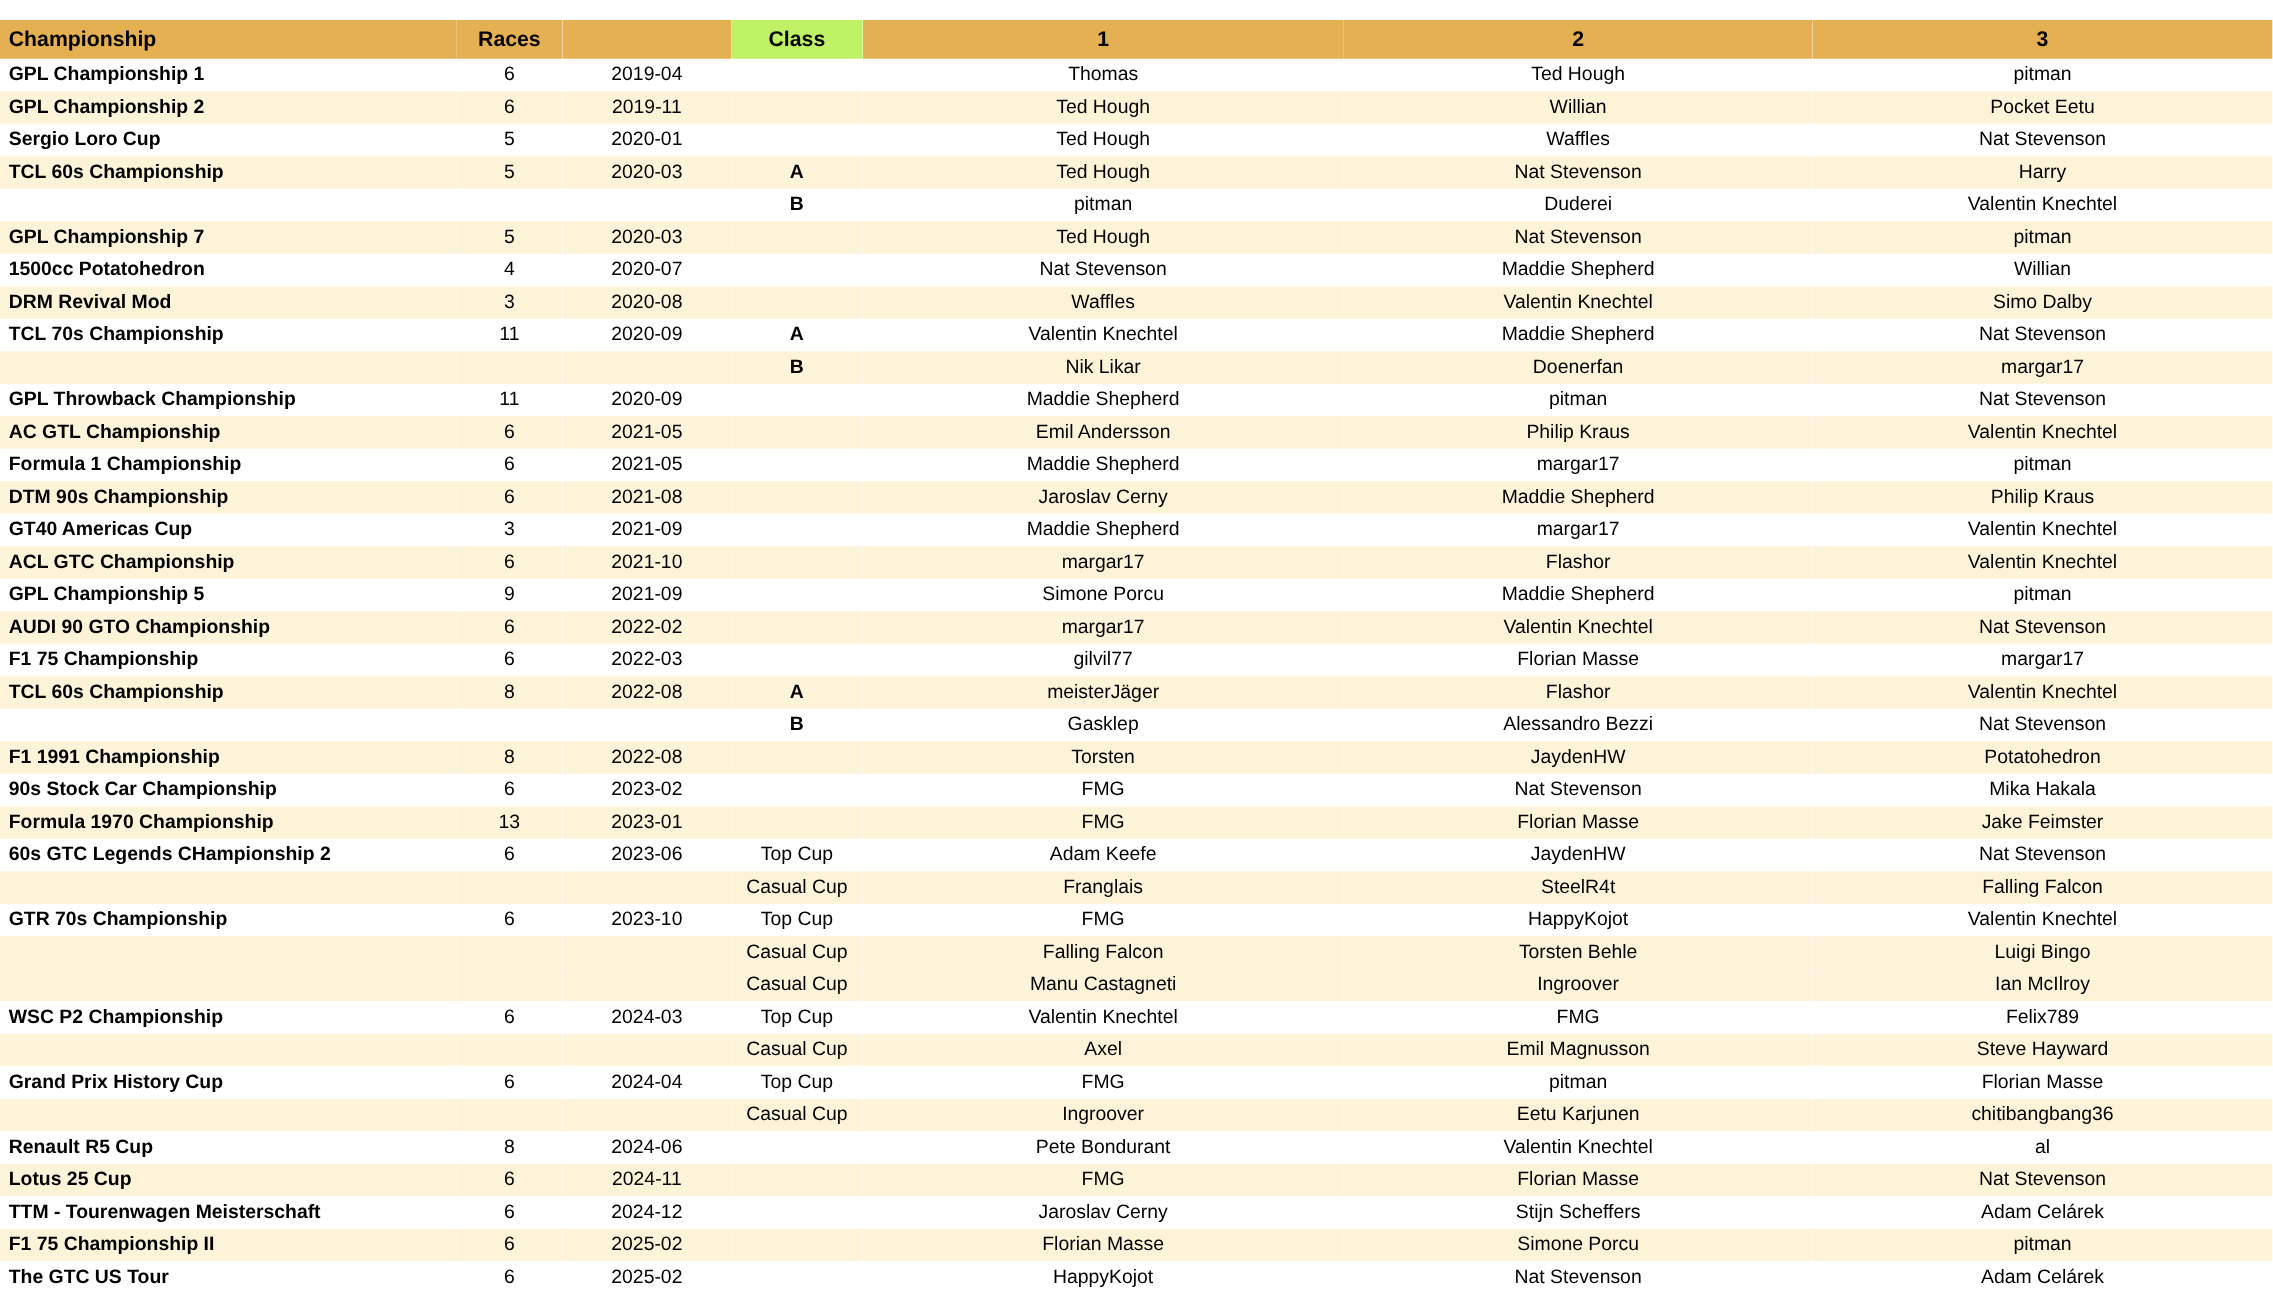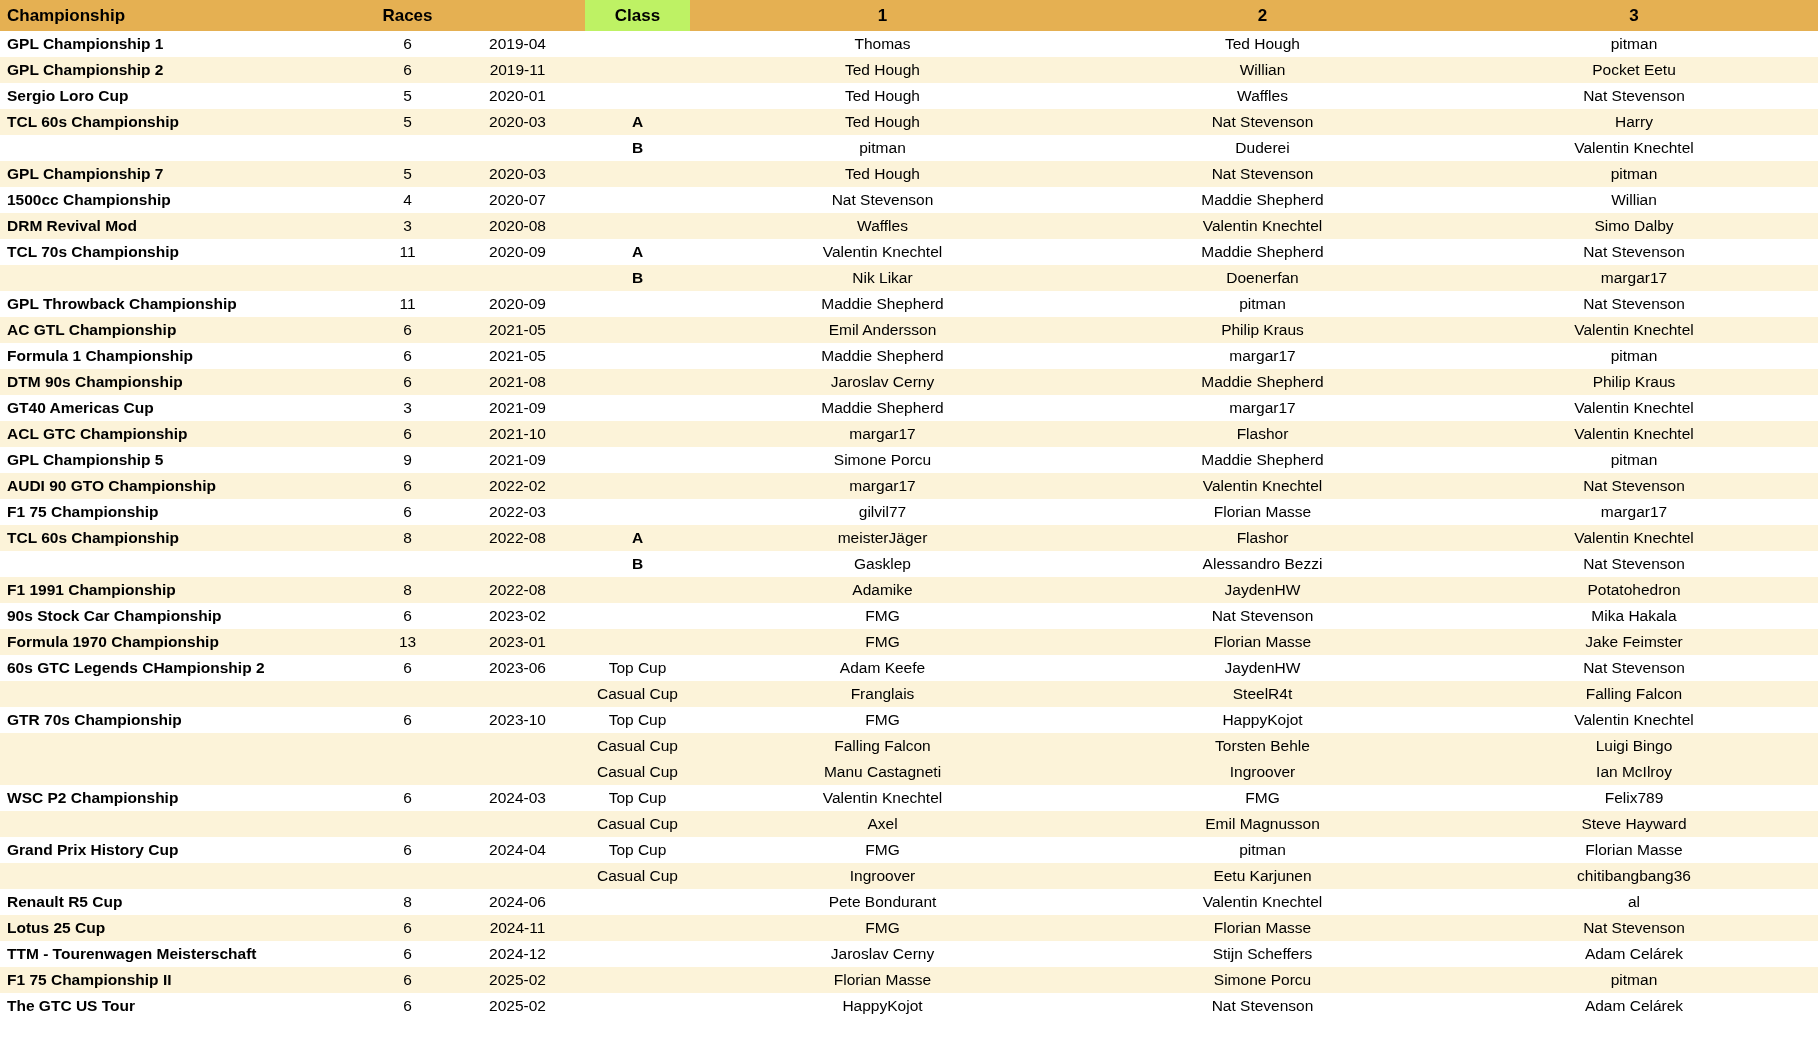--- a/index.html
+++ b/index.html
@@ -5,20 +5,21 @@
   html, body {
     margin: 0;
     padding: 0;
     background: #ffffff;
     font-family: "Liberation Sans", sans-serif;
   }
   table {
     border-collapse: collapse;
     table-layout: fixed;
     width: 1818px;
+    margin-top: 16px;
   }
   thead th {
     height: 29px;
     font-size: 17px;
     font-weight: bold;
     color: #000000;
     white-space: nowrap;
     overflow: hidden;
     vertical-align: middle;
   }
@@ -116,21 +117,21 @@
       <tr class="odd">
         <td class="champ">GPL Championship 7</td>
         <td>5</td>
         <td>2020-03</td>
         <td></td>
         <td>Ted Hough</td>
         <td>Nat Stevenson</td>
         <td>pitman</td>
       </tr>
       <tr class="even">
-        <td class="champ">1500cc Championship</td>
+        <td class="champ">1500cc Potatohedron</td>
         <td>4</td>
         <td>2020-07</td>
         <td></td>
         <td>Nat Stevenson</td>
         <td>Maddie Shepherd</td>
         <td>Willian</td>
       </tr>
       <tr class="odd">
         <td class="champ">DRM Revival Mod</td>
         <td>3</td>
@@ -255,21 +256,21 @@
         <td class="bold">B</td>
         <td>Gasklep</td>
         <td>Alessandro Bezzi</td>
         <td>Nat Stevenson</td>
       </tr>
       <tr class="odd">
         <td class="champ">F1 1991 Championship</td>
         <td>8</td>
         <td>2022-08</td>
         <td></td>
-        <td>Adamike</td>
+        <td>Torsten</td>
         <td>JaydenHW</td>
         <td>Potatohedron</td>
       </tr>
       <tr class="even">
         <td class="champ">90s Stock Car Championship</td>
         <td>6</td>
         <td>2023-02</td>
         <td></td>
         <td>FMG</td>
         <td>Nat Stevenson</td>

